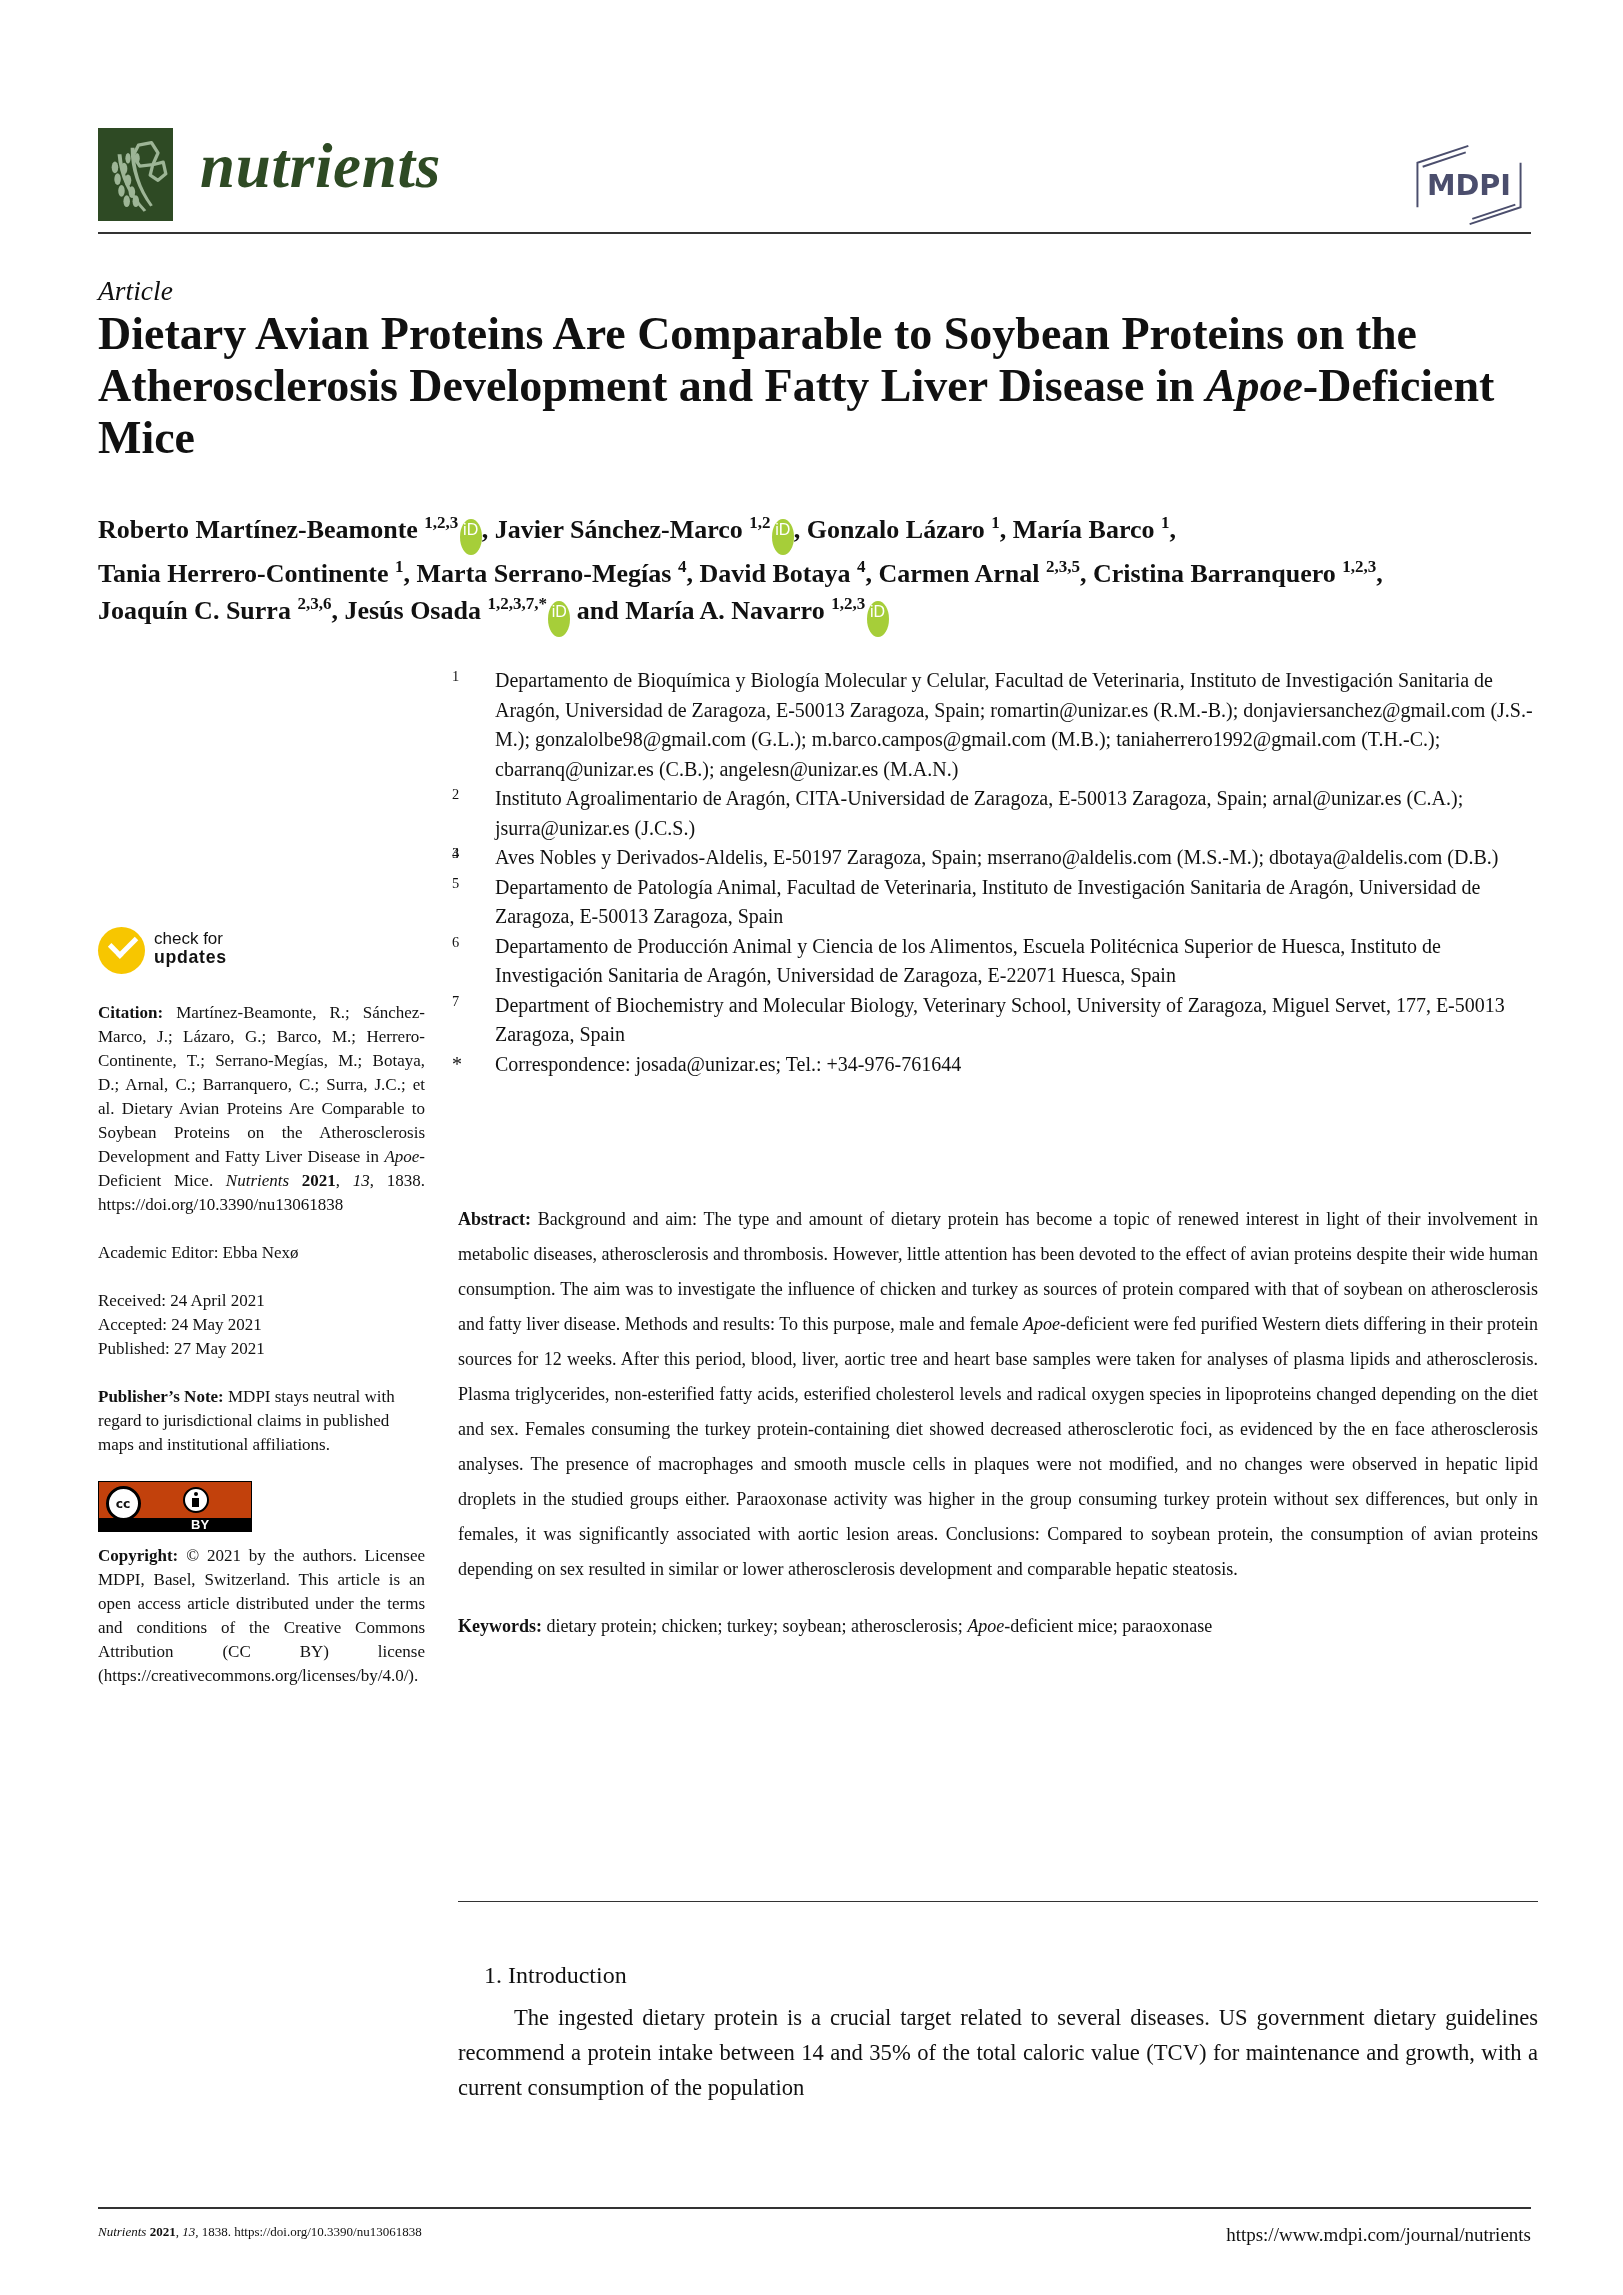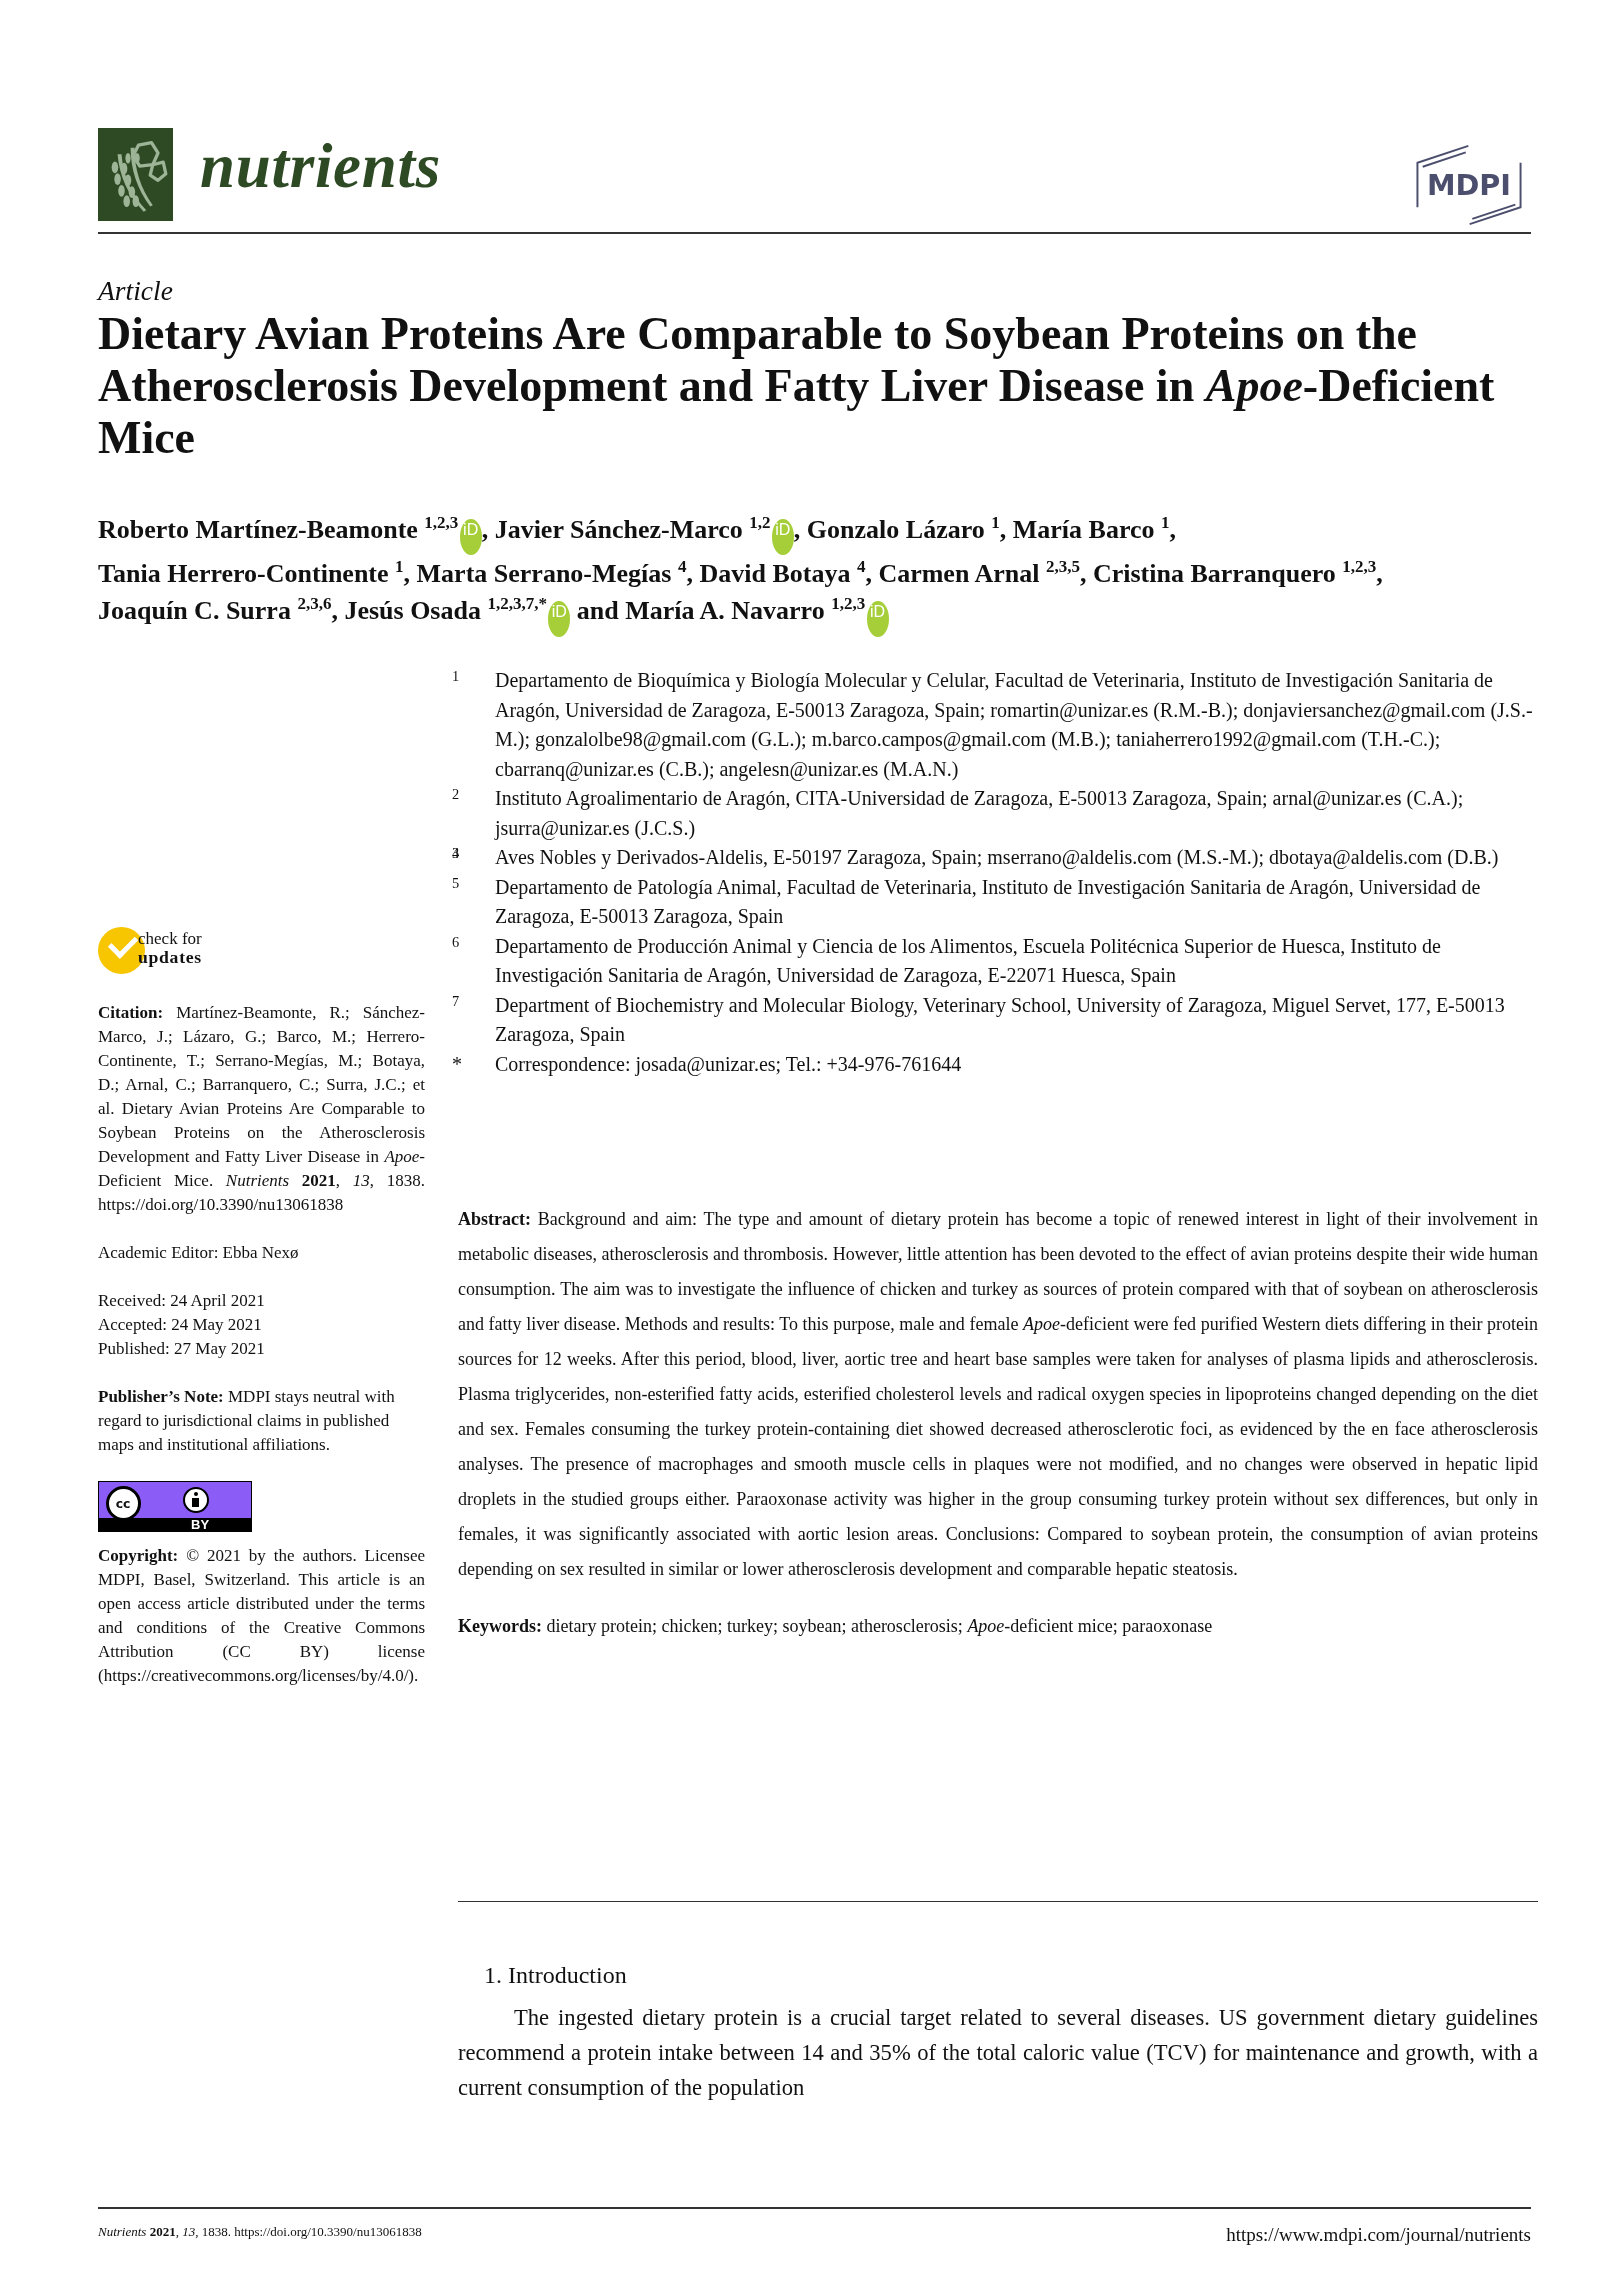--- a/index.html
+++ b/index.html
@@ -25,28 +25,28 @@
   
   #affiliations { left: 452px; top: 666px; width: 1087px; font-size: 20px; line-height: 29.5px; }
   .aff { position: relative; padding-left: 43px; }
   .aff-num { position: absolute; left: 0; top: -3.9px; font-size: 14.4px; }
   .aff-star { position: absolute; left: 0; top: 0; font-size: 20px; }
 
   
   #check-updates { left: 98px; top: 927px; width: 157px; height: 52px; }
   .check-circle { position: absolute; left: 0; top: 0; width: 47px; height: 47px; border-radius: 50%; background: #f7c600; }
   .check-mark { position: absolute; left: 11.8px; top: 7.9px; width: 21px; height: 11.8px; border-left: 5.9px solid #fff; border-bottom: 5.9px solid #fff; transform: rotate(-45deg); }
-  .check-text { position: absolute; left: 40px; top: 2.6px; font-family: Liberation Serif, serif; font-size: 17px; line-height: 18.3px; color: #111; }
+  .check-text { position: absolute; left: 56px; top: 2.6px; font-family: Liberation Sans, sans-serif; font-size: 17px; line-height: 18.3px; color: #111; }
   .check-text b { font-size: 17.7px; letter-spacing: 0.7px; }
 
   #left-col { left: 98px; top: 1001px; width: 327px; font-size: 17px; line-height: 24px; color: #111; }
   #left-col p { margin: 0; }
   .gap-l { height: 24px; }
   .justify { text-align: justify; }
-  .cc-badge { width: 154px; height: 51px; background: #8b5cf6; border: 1.3px solid #000; position: relative; margin: 0 0 11.8px 0; box-sizing: border-box; }
+  .cc-badge { width: 154px; height: 51px; background: #c2410c; border: 1.3px solid #000; position: relative; margin: 0 0 11.8px 0; box-sizing: border-box; }
   .cc-bottom { position: absolute; left: 0; right: 0; bottom: 0; height: 13px; background: #000; }
   .cc-by-text { position: absolute; left: 92px; bottom: 0; color: #fff; font-family: Liberation Sans, sans-serif; font-weight: bold; font-size: 13px; line-height: 13px; }
   .cc-circle { position: absolute; left: 6.5px; top: 3.9px; width: 35px; height: 35px; border-radius: 50%; background: #fff; border: 3.3px solid #000; box-sizing: border-box; font-family: "DejaVu Sans", sans-serif; font-weight: bold; font-size: 12.4px; text-align: center; line-height: 29px; }
   .by-circle { position: absolute; left: 84px; top: 5.2px; width: 26px; height: 26px; border-radius: 50%; background: #fff; border: 2.6px solid #000; box-sizing: border-box; }
   .by-head { position: absolute; left: 8.5px; top: 2.6px; width: 4.6px; height: 4.6px; border-radius: 50%; background: #000; }
   .by-body { position: absolute; left: 7.2px; top: 8.5px; width: 7.2px; height: 9.8px; background: #000; }
 
   
   #main { left: 458px; top: 1202px; width: 1080px; font-size: 18px; line-height: 35px; text-align: justify; }
   #main p { margin: 0; }

